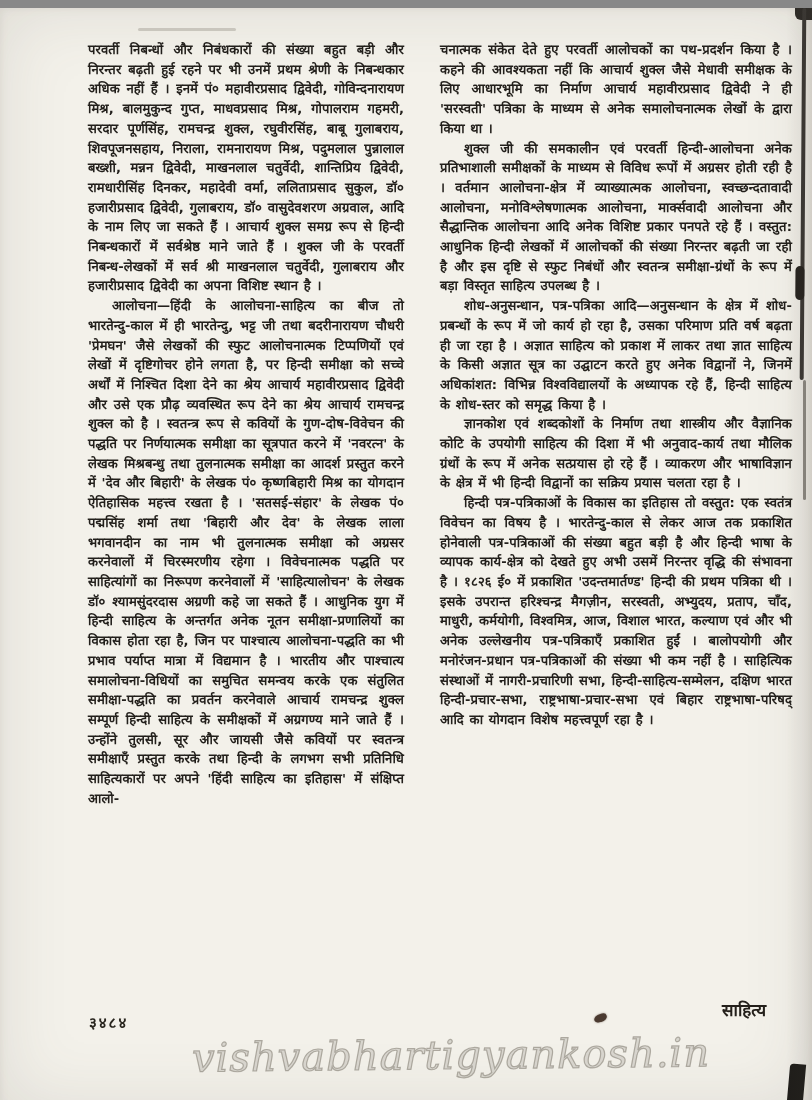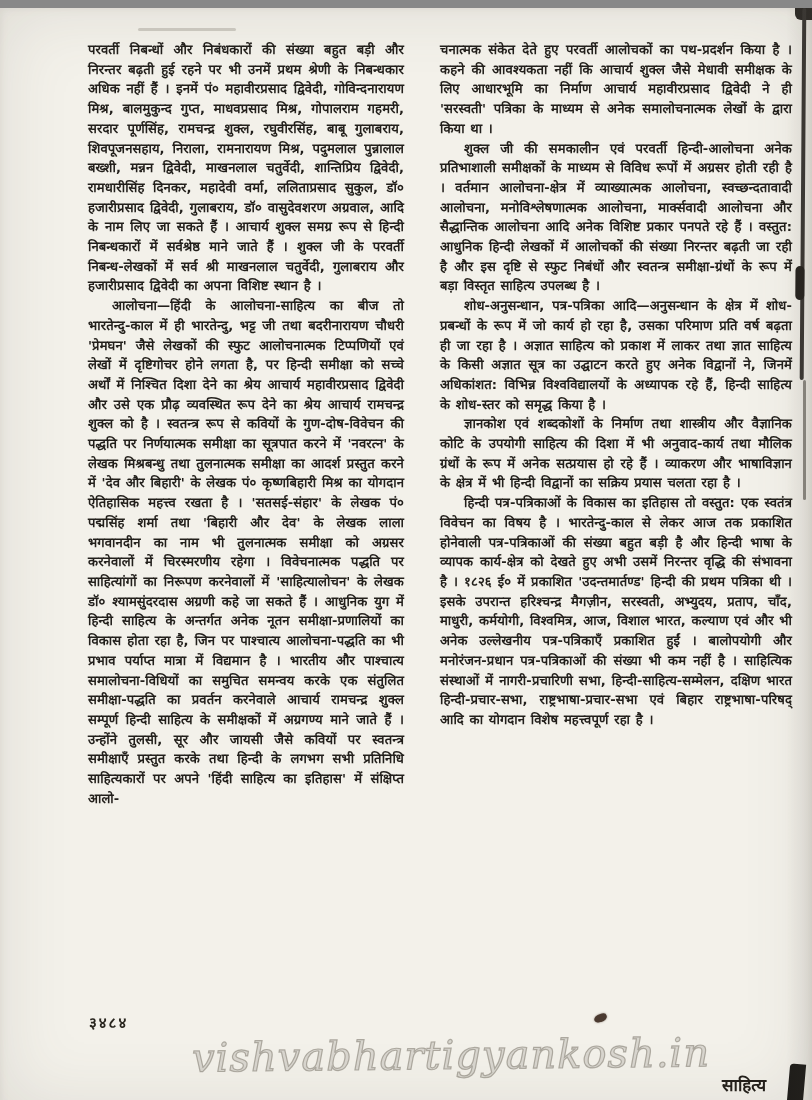--- a/index.html
+++ b/index.html
@@ -31,21 +31,21 @@
   }
   .para.indent{text-indent:24px;}
   .para .lead{font-weight:700;}
   .page-num{
     position:absolute;left:89px;top:1004px;
     font-size:15px;font-weight:700;color:#2a2探622;
     color:#29261f;
     letter-spacing:2px;
   }
   .footer-right{
-    position:absolute;left:722px;top:1065px;
+    position:absolute;left:722px;top:990px;
     font-size:17px;font-weight:700;color:#24201b;
   }
   .watermark{
     position:absolute;left:192px;top:1024px;
     font-family:"DejaVu Serif",serif;
     font-style:italic;
     font-size:40px;
     letter-spacing:1px;
     white-space:nowrap;
     color:rgba(125,120,110,0.22);

